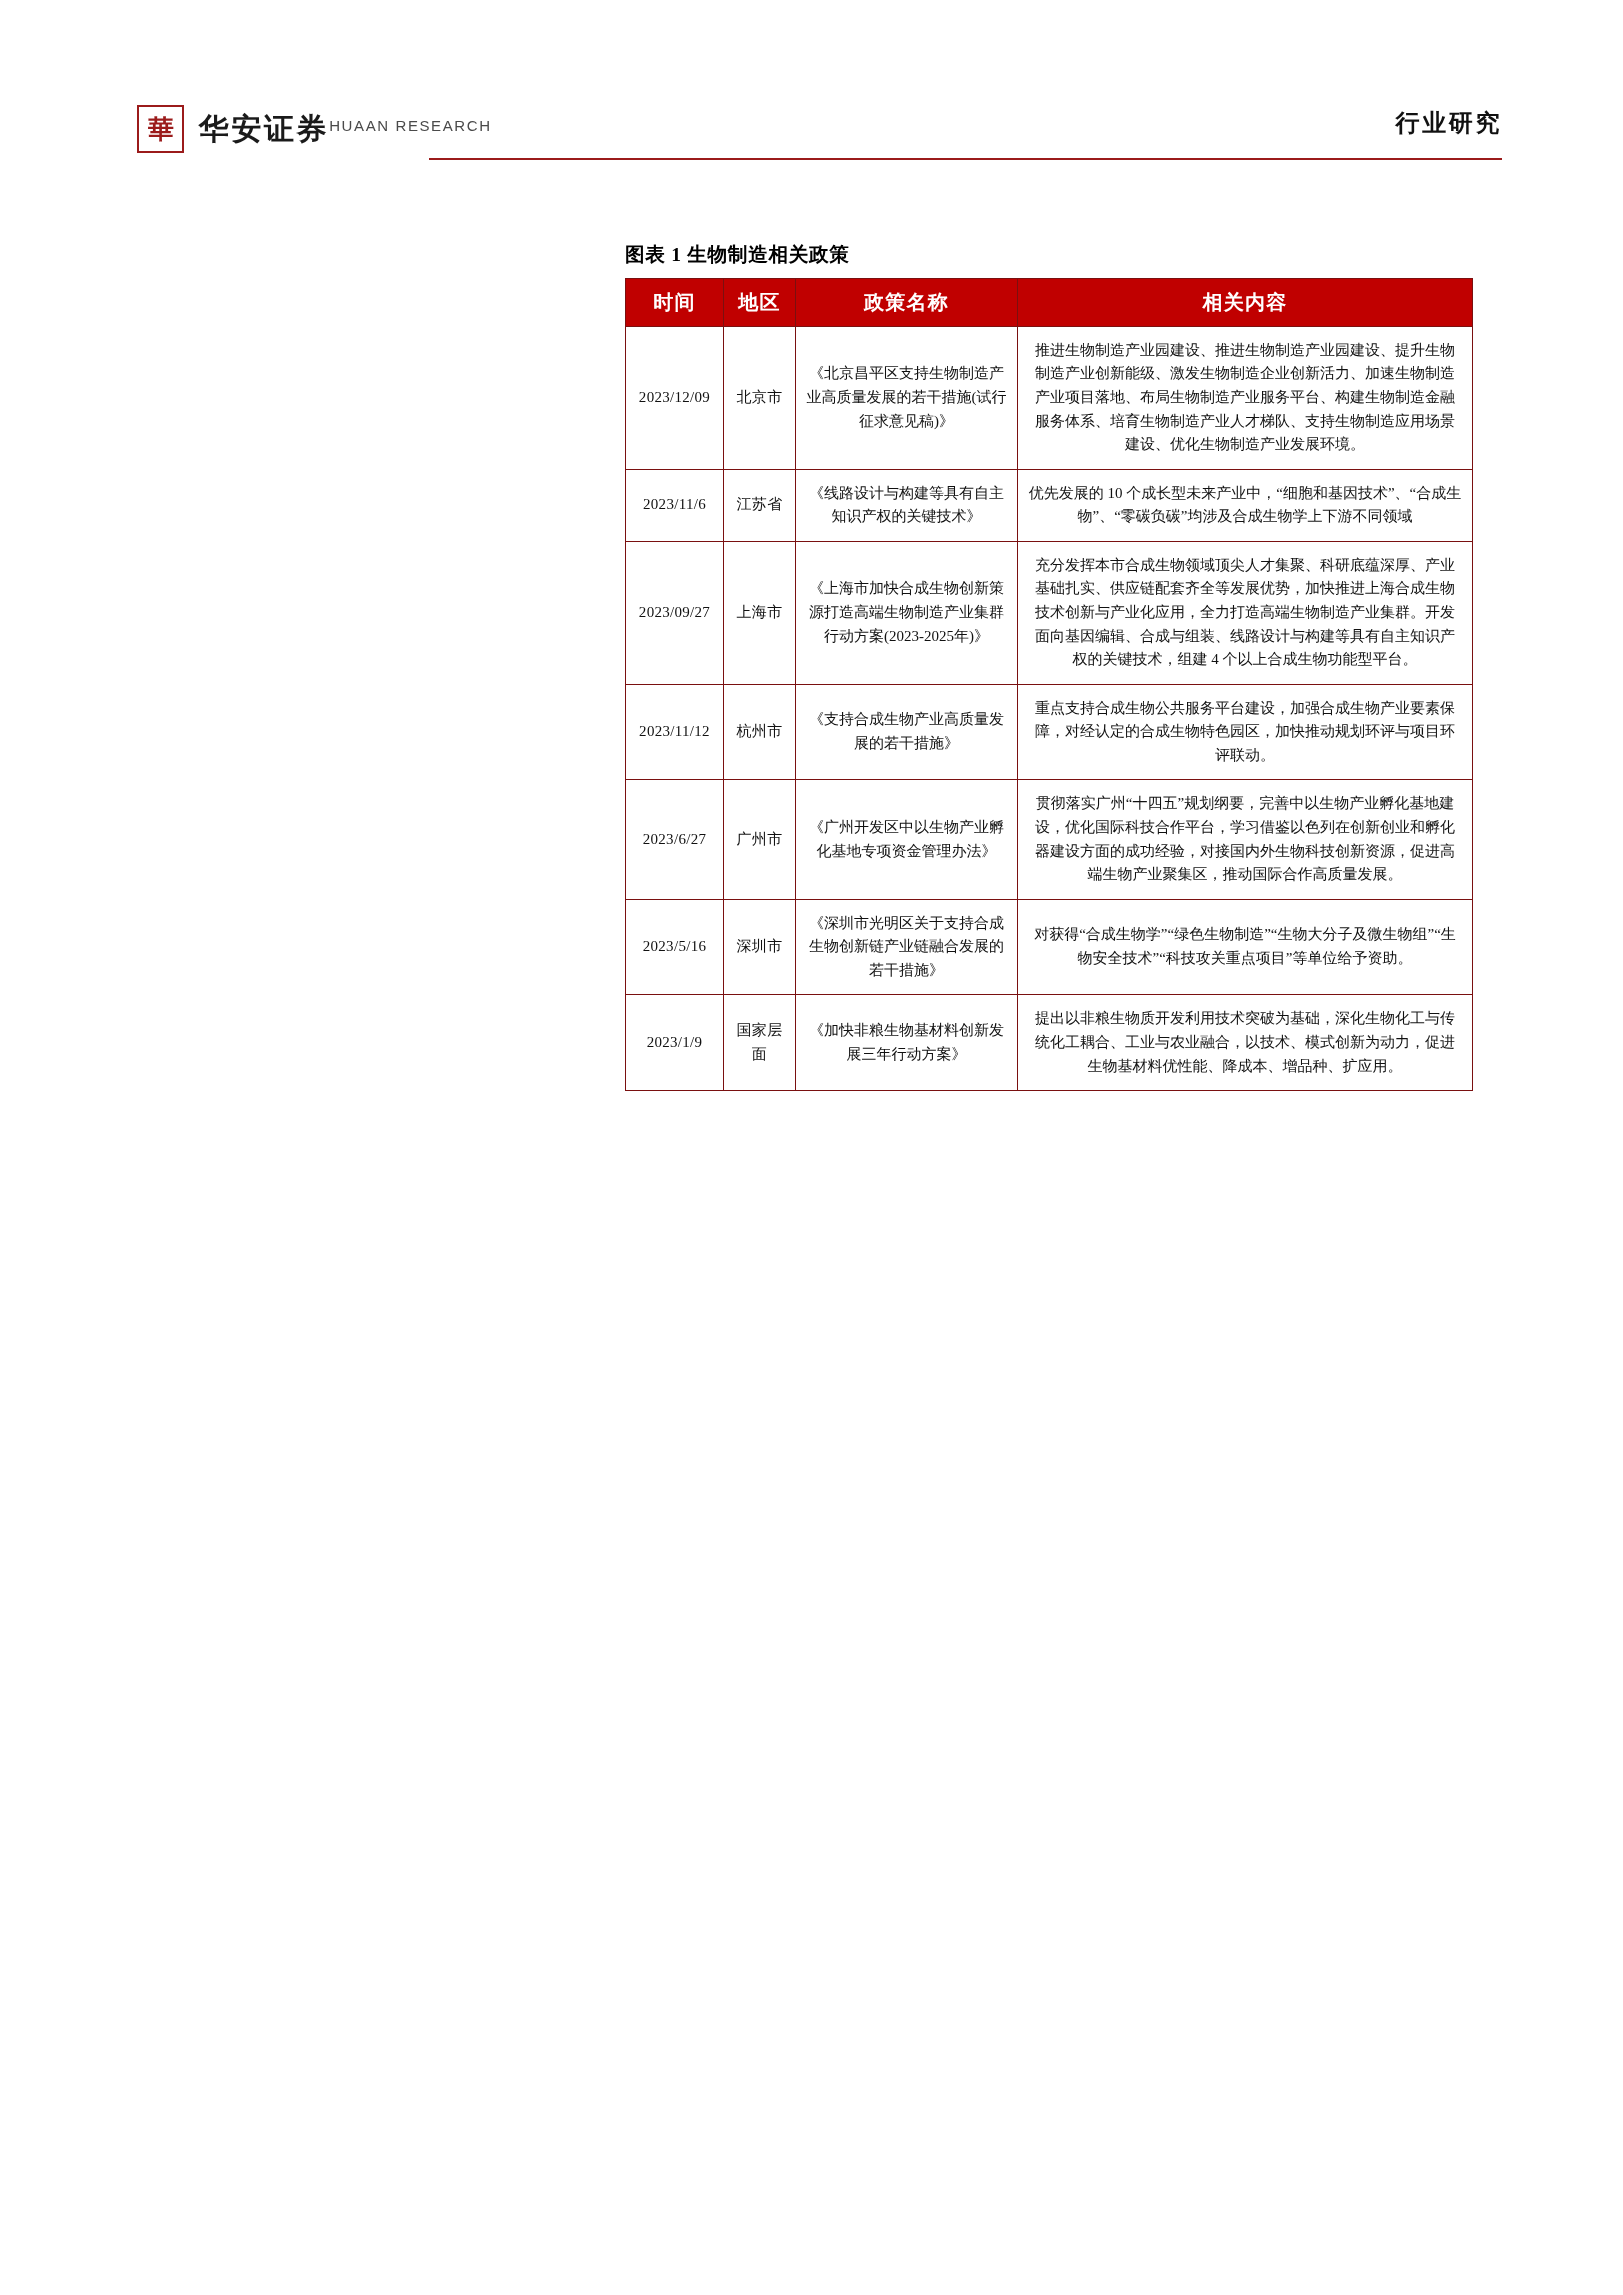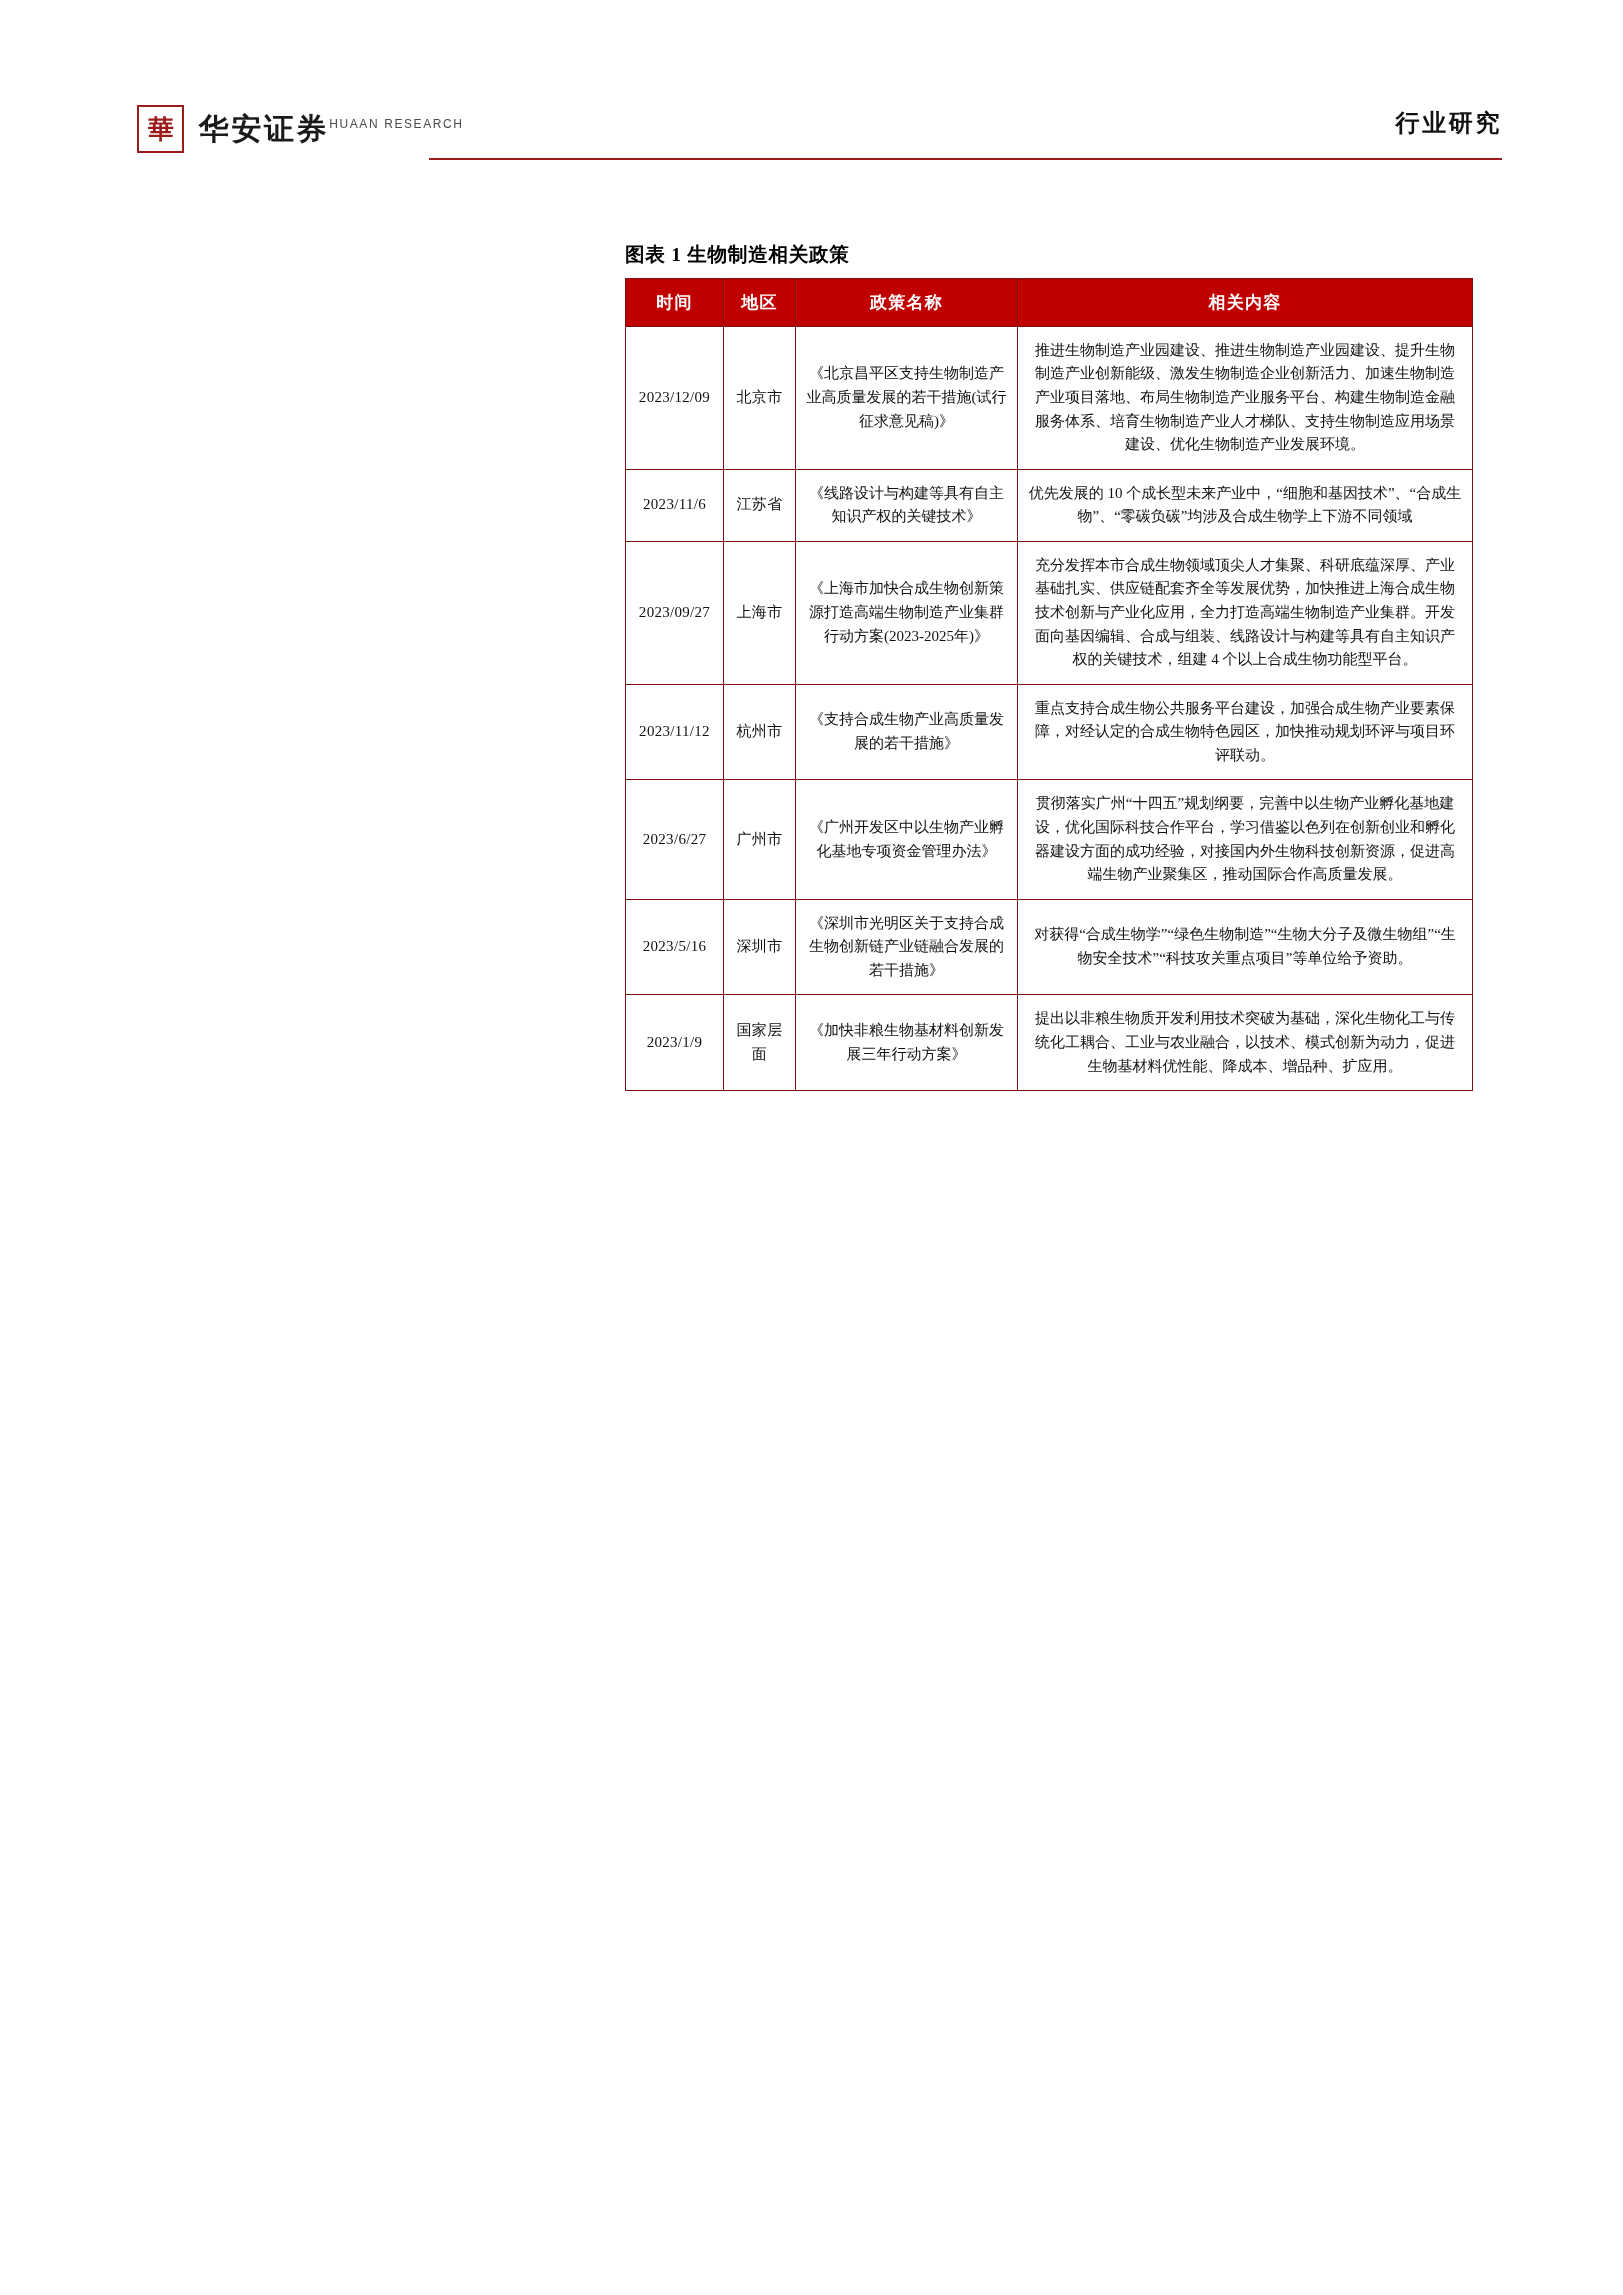--- a/index.html
+++ b/index.html
@@ -59,21 +59,21 @@
     justify-content: center;
   }
   .logo-cn {
     font-size: 30px;
     font-weight: bold;
     letter-spacing: 2.6px;
     color: #1a1a1a;
     line-height: 1.05;
   }
   .logo-en {
-    font-size: 12px;
+    font-size: 15px;
     letter-spacing: 1.6px;
     color: #4a4a4a;
     font-family: "Liberation Sans", sans-serif;
     margin-top: 3.9px;
   }
   .header-right {
     position: absolute;
     right: 0;
     top: 9.2px;
     font-size: 24px;
@@ -113,21 +113,21 @@
     table-layout: fixed;
   }
   table.policy th, table.policy td {
     border: 1.3px solid #7a1010;
     vertical-align: middle;
     text-align: center;
   }
   table.policy thead th {
     background: #c00000;
     color: #ffffff;
-    font-size: 17px;
+    font-size: 20px;
     font-weight: bold;
     letter-spacing: 1.3px;
     padding: 7.9px 2.6px;
     height: 31px;
   }
   .col-time  { width: 98px; }
   .col-area  { width: 72px; }
   .col-name  { width: 222px; }
   .col-cont  { width: 455px; }
 

